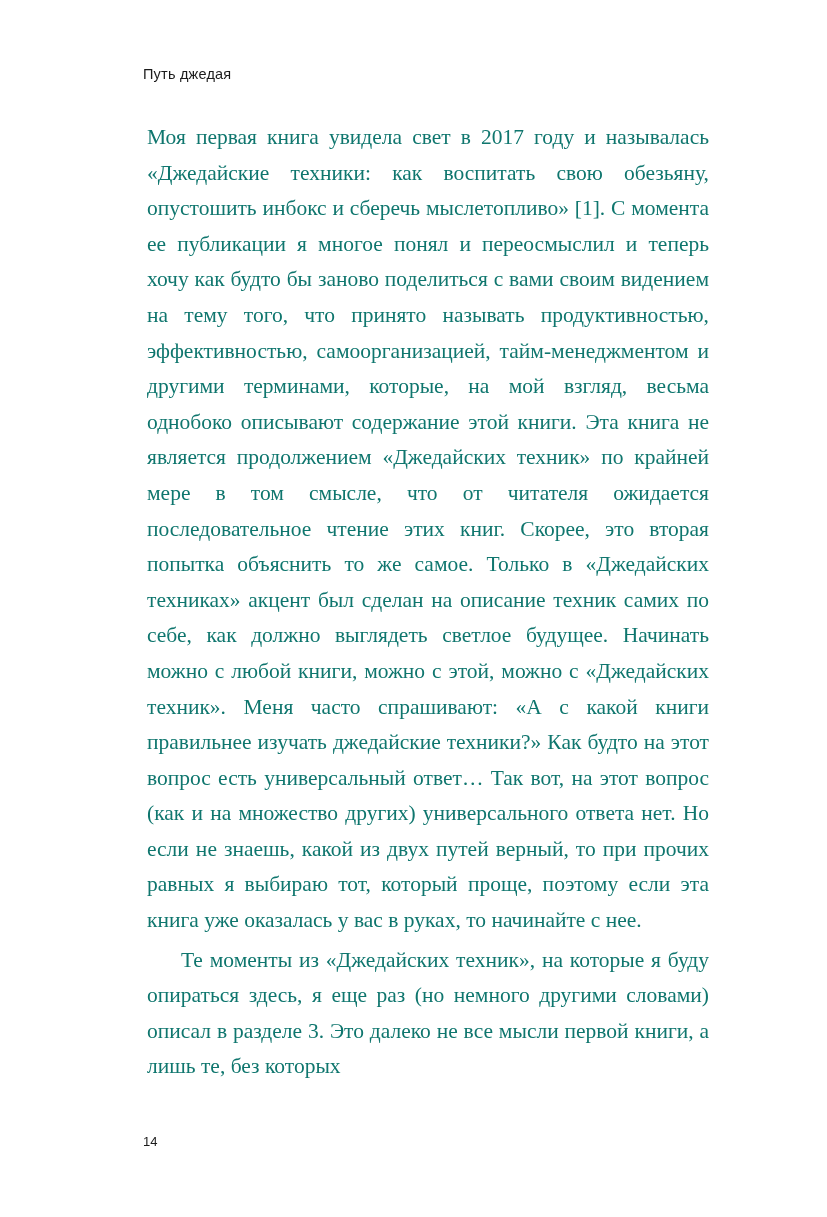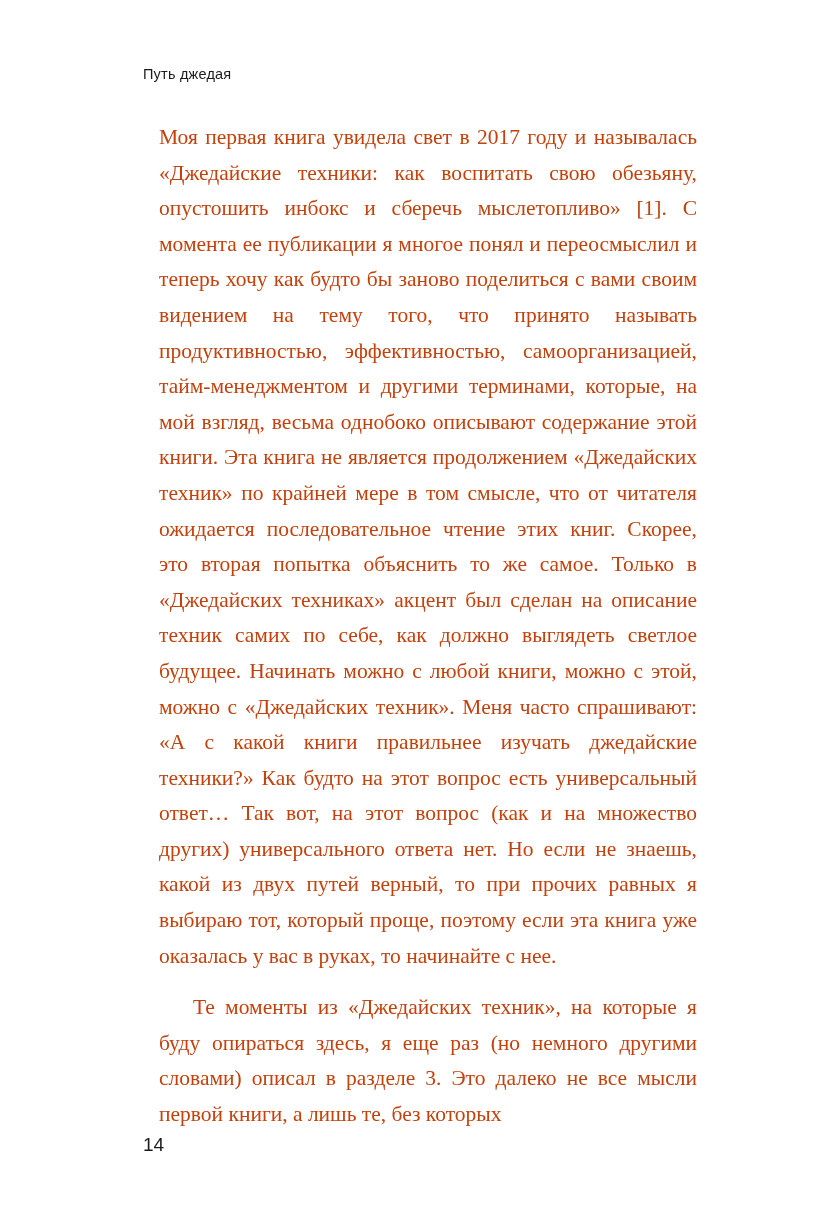--- a/index.html
+++ b/index.html
@@ -26,38 +26,38 @@
     font-size: 14.5px;
     color: #1b1b1b;
     letter-spacing: 0.2px;
     margin: 0 0 38px 0;
     font-weight: 400;
   }
   .body-text {
     font-family: "Liberation Serif", serif;
     font-size: 21.5px;
     line-height: 35.6px;
-    color: #c2410c;
+    color: #0f766e;
     text-align: justify;
     text-justify: inter-word;
-    margin: 16px;
+    margin: 4px;
     hyphens: manual;
   }
   .body-text + .body-text {
     margin-top: 0;
   }
   .indent {
     text-indent: 34px;
   }
   .folio {
     position: absolute;
     left: 143px;
     top: 1134px;
     font-family: "Liberation Sans", sans-serif;
-    font-size: 19px;
+    font-size: 13px;
     color: #1b1b1b;
   }
 </style>
 </head>
 <body>
 
 <div class="page">
   <div class="content">
     <div class="running-head">Путь джедая</div>
     <p class="body-text">Моя первая книга увидела свет в 2017 году и называлась «Джедайские техники: как воспитать свою обезьяну, опустошить инбокс и сберечь мыслетопливо» [1]. С момента ее публикации я многое понял и переосмыслил и теперь хочу как будто бы заново поделиться с вами своим видением на тему того, что принято называть продуктивностью, эффективностью, самоорганизацией, тайм-менеджментом и другими терминами, которые, на мой взгляд, весьма однобоко описывают содержание этой книги. Эта книга не является продолжением «Джедайских техник» по крайней мере в том смысле, что от читателя ожидается последовательное чтение этих книг. Скорее, это вторая попытка объяснить то же самое. Только в «Джедайских техниках» акцент был сделан на описание техник самих по себе, как должно выглядеть светлое будущее. Начинать можно с любой книги, можно с этой, можно с «Джедайских техник». Меня часто спрашивают: «А с какой книги правильнее изучать джедайские техники?» Как будто на этот вопрос есть универсальный ответ… Так вот, на этот вопрос (как и на множество других) универсального ответа нет. Но если не знаешь, какой из двух путей верный, то при прочих равных я выбираю тот, который проще, поэтому если эта книга уже оказалась у вас в руках, то начинайте с нее.</p>

